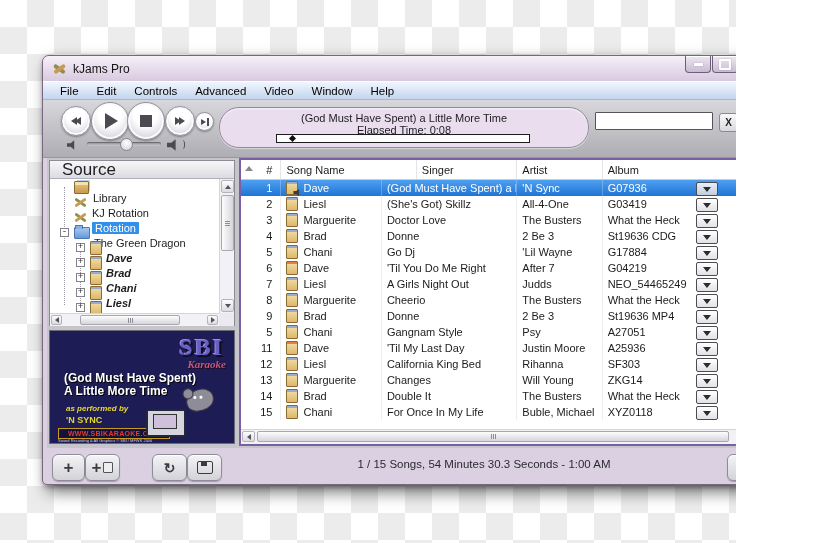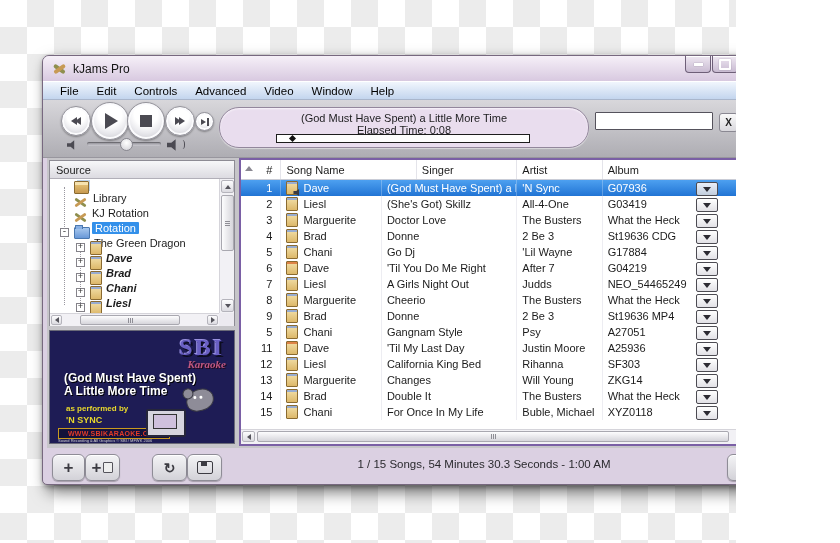--- a/index.html
+++ b/index.html
@@ -75,21 +75,21 @@
     display:flex;align-items:center;justify-content:center;}
   .eye{width:17px;height:15px;border-radius:50%;
     background:radial-gradient(circle,#241c38 0 16%,#8a6cb8 17% 42%,#cdc2da 43% 58%,#5c5664 59% 68%,#efeef2 69%);
     border:1px solid #77757e;}
 
   
   .main{position:relative;margin:0 4px;height:290px;background:#c6c5c9;}
 
   .panel{position:absolute;left:2px;top:2px;width:186px;height:166px;background:#fff;border:1px solid #8d8b94;box-sizing:border-box;}
   .panel-header{height:17px;background:linear-gradient(#f7f7f9,#dcdbe1);border-bottom:1px solid #b1afb8;
-    display:flex;align-items:center;padding-left:6px;font-size:11px;color:#222;}
+    display:flex;align-items:center;padding-left:12px;font-size:17px;color:#222;}
   .panel-body{position:relative;height:147px;overflow:hidden;}
   .tree{position:absolute;left:0;top:1px;right:15px;}
   .tree-row{position:relative;height:15px;display:flex;align-items:center;font-size:11px;color:#1c1c1c;}
   .tree-row .tlabel{margin-left:4px;white-space:nowrap;margin-top:20px;}
   .tree-row .tlabel.bi{font-weight:bold;font-style:italic;}
   .tree-row .tlabel.sel{background:#3390ea;color:#fff;padding:0 3px;border-radius:1px;}
   .expander{position:absolute;width:9px;height:9px;border:1px solid #848289;background:#fff;
     font-size:9px;line-height:7px;text-align:center;color:#333;font-family:"Liberation Mono",monospace;box-sizing:border-box;}
   .lvl1 .expander{left:10px;}
   .lvl2 .expander{left:26px;}
@@ -132,21 +132,21 @@
 
   
   .artwork{position:absolute;left:2px;top:172px;width:186px;height:114px;background:#1e1c55;border:1px solid #6a6a78;
     overflow:hidden;box-sizing:border-box;}
   .sbi-logo{position:absolute;right:10px;top:6px;font-family:"Liberation Serif",serif;font-weight:bold;
     font-size:24px;letter-spacing:2px;color:#6a60c4;text-shadow:2px 2px 0 #0d0d20,-1px -1px 0 #9a92e0;line-height:20px;}
   .sbi-sub{position:absolute;right:8px;top:27px;font-family:"Liberation Serif",serif;font-style:italic;font-weight:bold;
     font-size:11px;color:#c05880;text-shadow:1px 1px 0 #200818;}
   .art-t1{position:absolute;left:14px;top:40px;color:#fff;font-weight:bold;font-size:12px;text-shadow:1px 1px 0 #000;}
   .art-t2{position:absolute;left:14px;top:53px;color:#fff;font-weight:bold;font-size:12px;text-shadow:1px 1px 0 #000;}
-  .art-credit{position:absolute;left:16px;top:73px;color:#e8d82c;font-weight:bold;font-size:8px;}
+  .art-credit{position:absolute;left:16px;top:73px;color:#e8d82c;font-weight:bold;font-style:italic;font-size:8px;}
   .art-artist{position:absolute;left:16px;top:84px;color:#e8d82c;font-weight:bold;font-size:9px;}
   .art-web{position:absolute;left:8px;top:97px;width:110px;height:9px;border:1px solid #c89a20;background:#14123a;
     color:#e03a28;font-weight:bold;font-size:7px;display:flex;align-items:center;justify-content:center;letter-spacing:.3px;}
   .art-fine{position:absolute;left:8px;top:107px;width:120px;color:#cfcfcf;font-size:8px;transform:scale(.5);transform-origin:left top;white-space:nowrap;}
   .monitor{position:absolute;left:96px;top:78px;width:36px;height:24px;background:#d6d4de;border:2px solid #26263a;border-radius:2px;}
   .monitor:before{content:"";position:absolute;left:5px;top:3px;width:22px;height:13px;background:#cfc0dc;border:1px solid #333;}
   .mouse{position:absolute;left:136px;top:58px;width:26px;height:20px;background:#8e8c98;border-radius:60% 50% 55% 45%;
     border:1px solid #3a3a44;transform:rotate(-12deg);}
   .mouse:before{content:"";position:absolute;left:-3px;top:-4px;width:9px;height:9px;background:#8e8c98;border:1px solid #3a3a44;border-radius:50%;}
   .mouse:after{content:"";position:absolute;left:7px;top:5px;width:3px;height:3px;background:#fff;border-radius:50%;box-shadow:6px 1px 0 #fff;}

